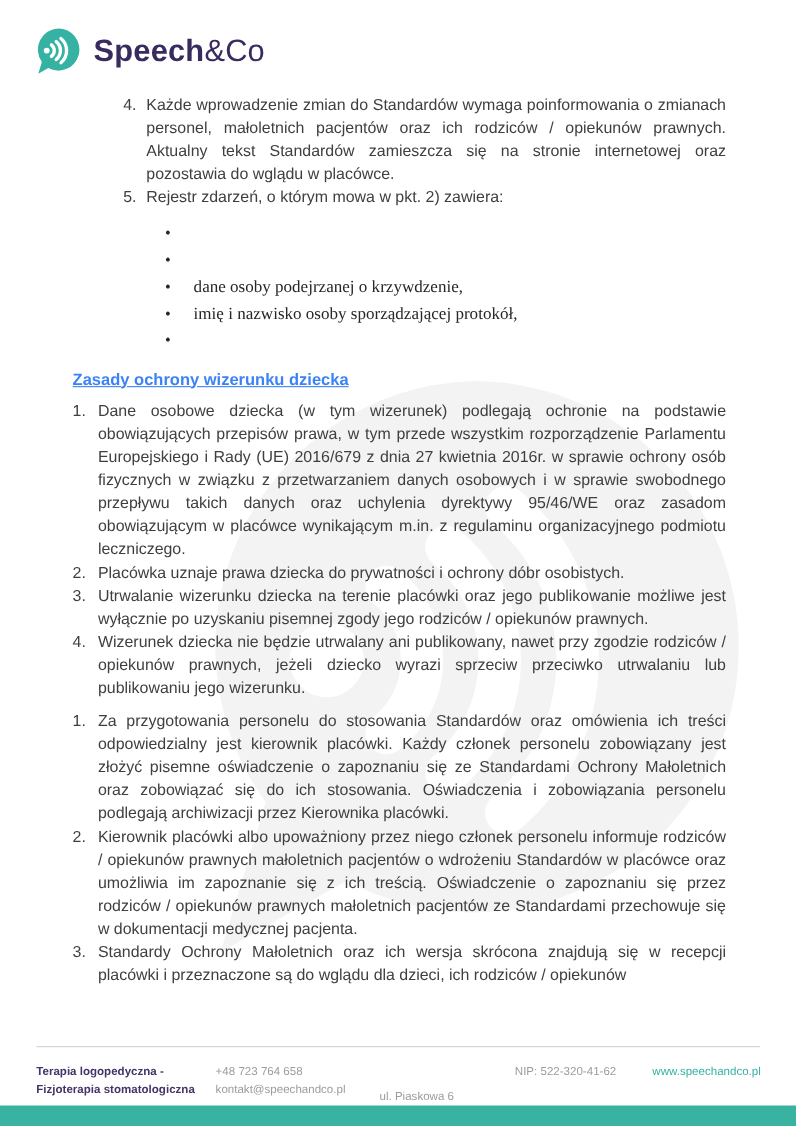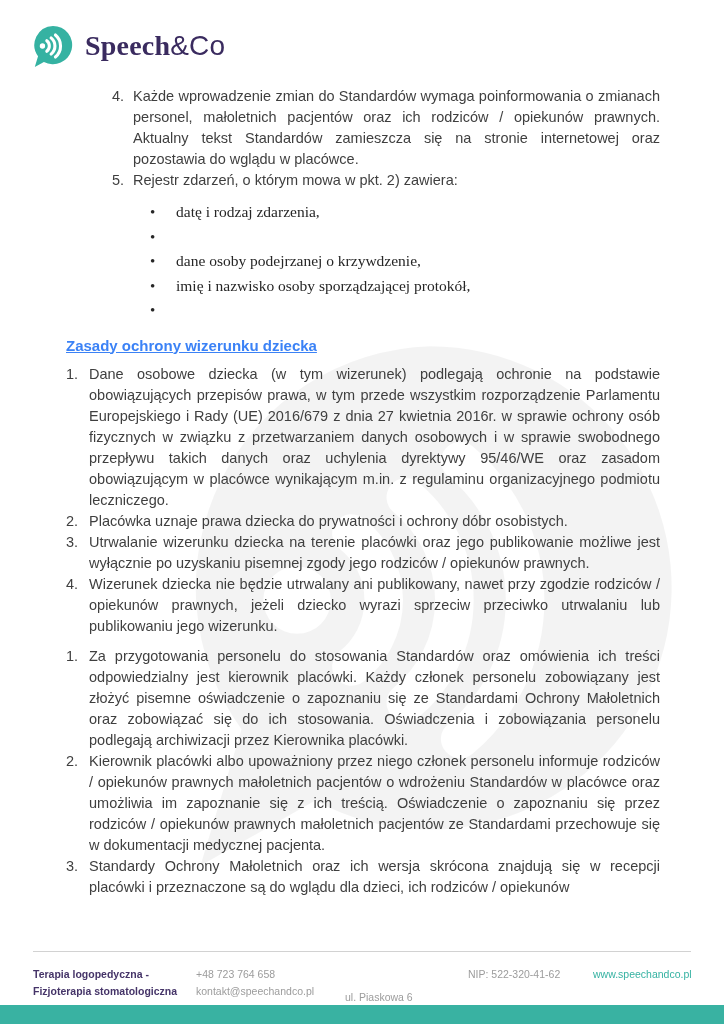--- a/index.html
+++ b/index.html
@@ -20,21 +20,21 @@
     opacity:0.045;
     pointer-events:none;
   }
   
   .logo-row {
     position:absolute; left:30px; top:23px;
     display:flex; align-items:center; gap:9px;
   }
   .logo-icon { width:46px; height:46px; display:block; }
   .brand { font-size:28px; color:#3a2b5f; letter-spacing:0.2px; }
-  .brand .b1 { font-weight:bold;font-family:Liberation Serif, serif; }
+  .brand .b1 { font-weight:bold; }
   .brand .b2 { font-weight:normal; }
   
   .content {
     position:absolute; left:66px; top:86px; width:594px;
     font-size:14.5px; line-height:21px;
   }
   .olist { list-style:none; }
   .olist li { display:flex; margin:0; }
   .olist .num { flex:0 0 23px; }
   .olist .txt { flex:1 1 auto; text-align:justify; }
@@ -97,21 +97,20 @@
       </li>
       <li>
         <span class="num">5.</span>
         <span class="txt">Rejestr zdarzeń, o którym mowa w pkt. 2) zawiera:</span>
       </li>
     </ol>
 
     <ul class="blist">
       <li>
           <span class="bullet"></span>
-          <span>datę i rodzaj zdarzenia,</span>
         </li>
       <li>
           <span class="bullet"></span>
         </li>
       <li>
           <span class="bullet"></span>
           <span>dane osoby podejrzanej o krzywdzenie,</span>
         </li>
       <li>
           <span class="bullet"></span>

